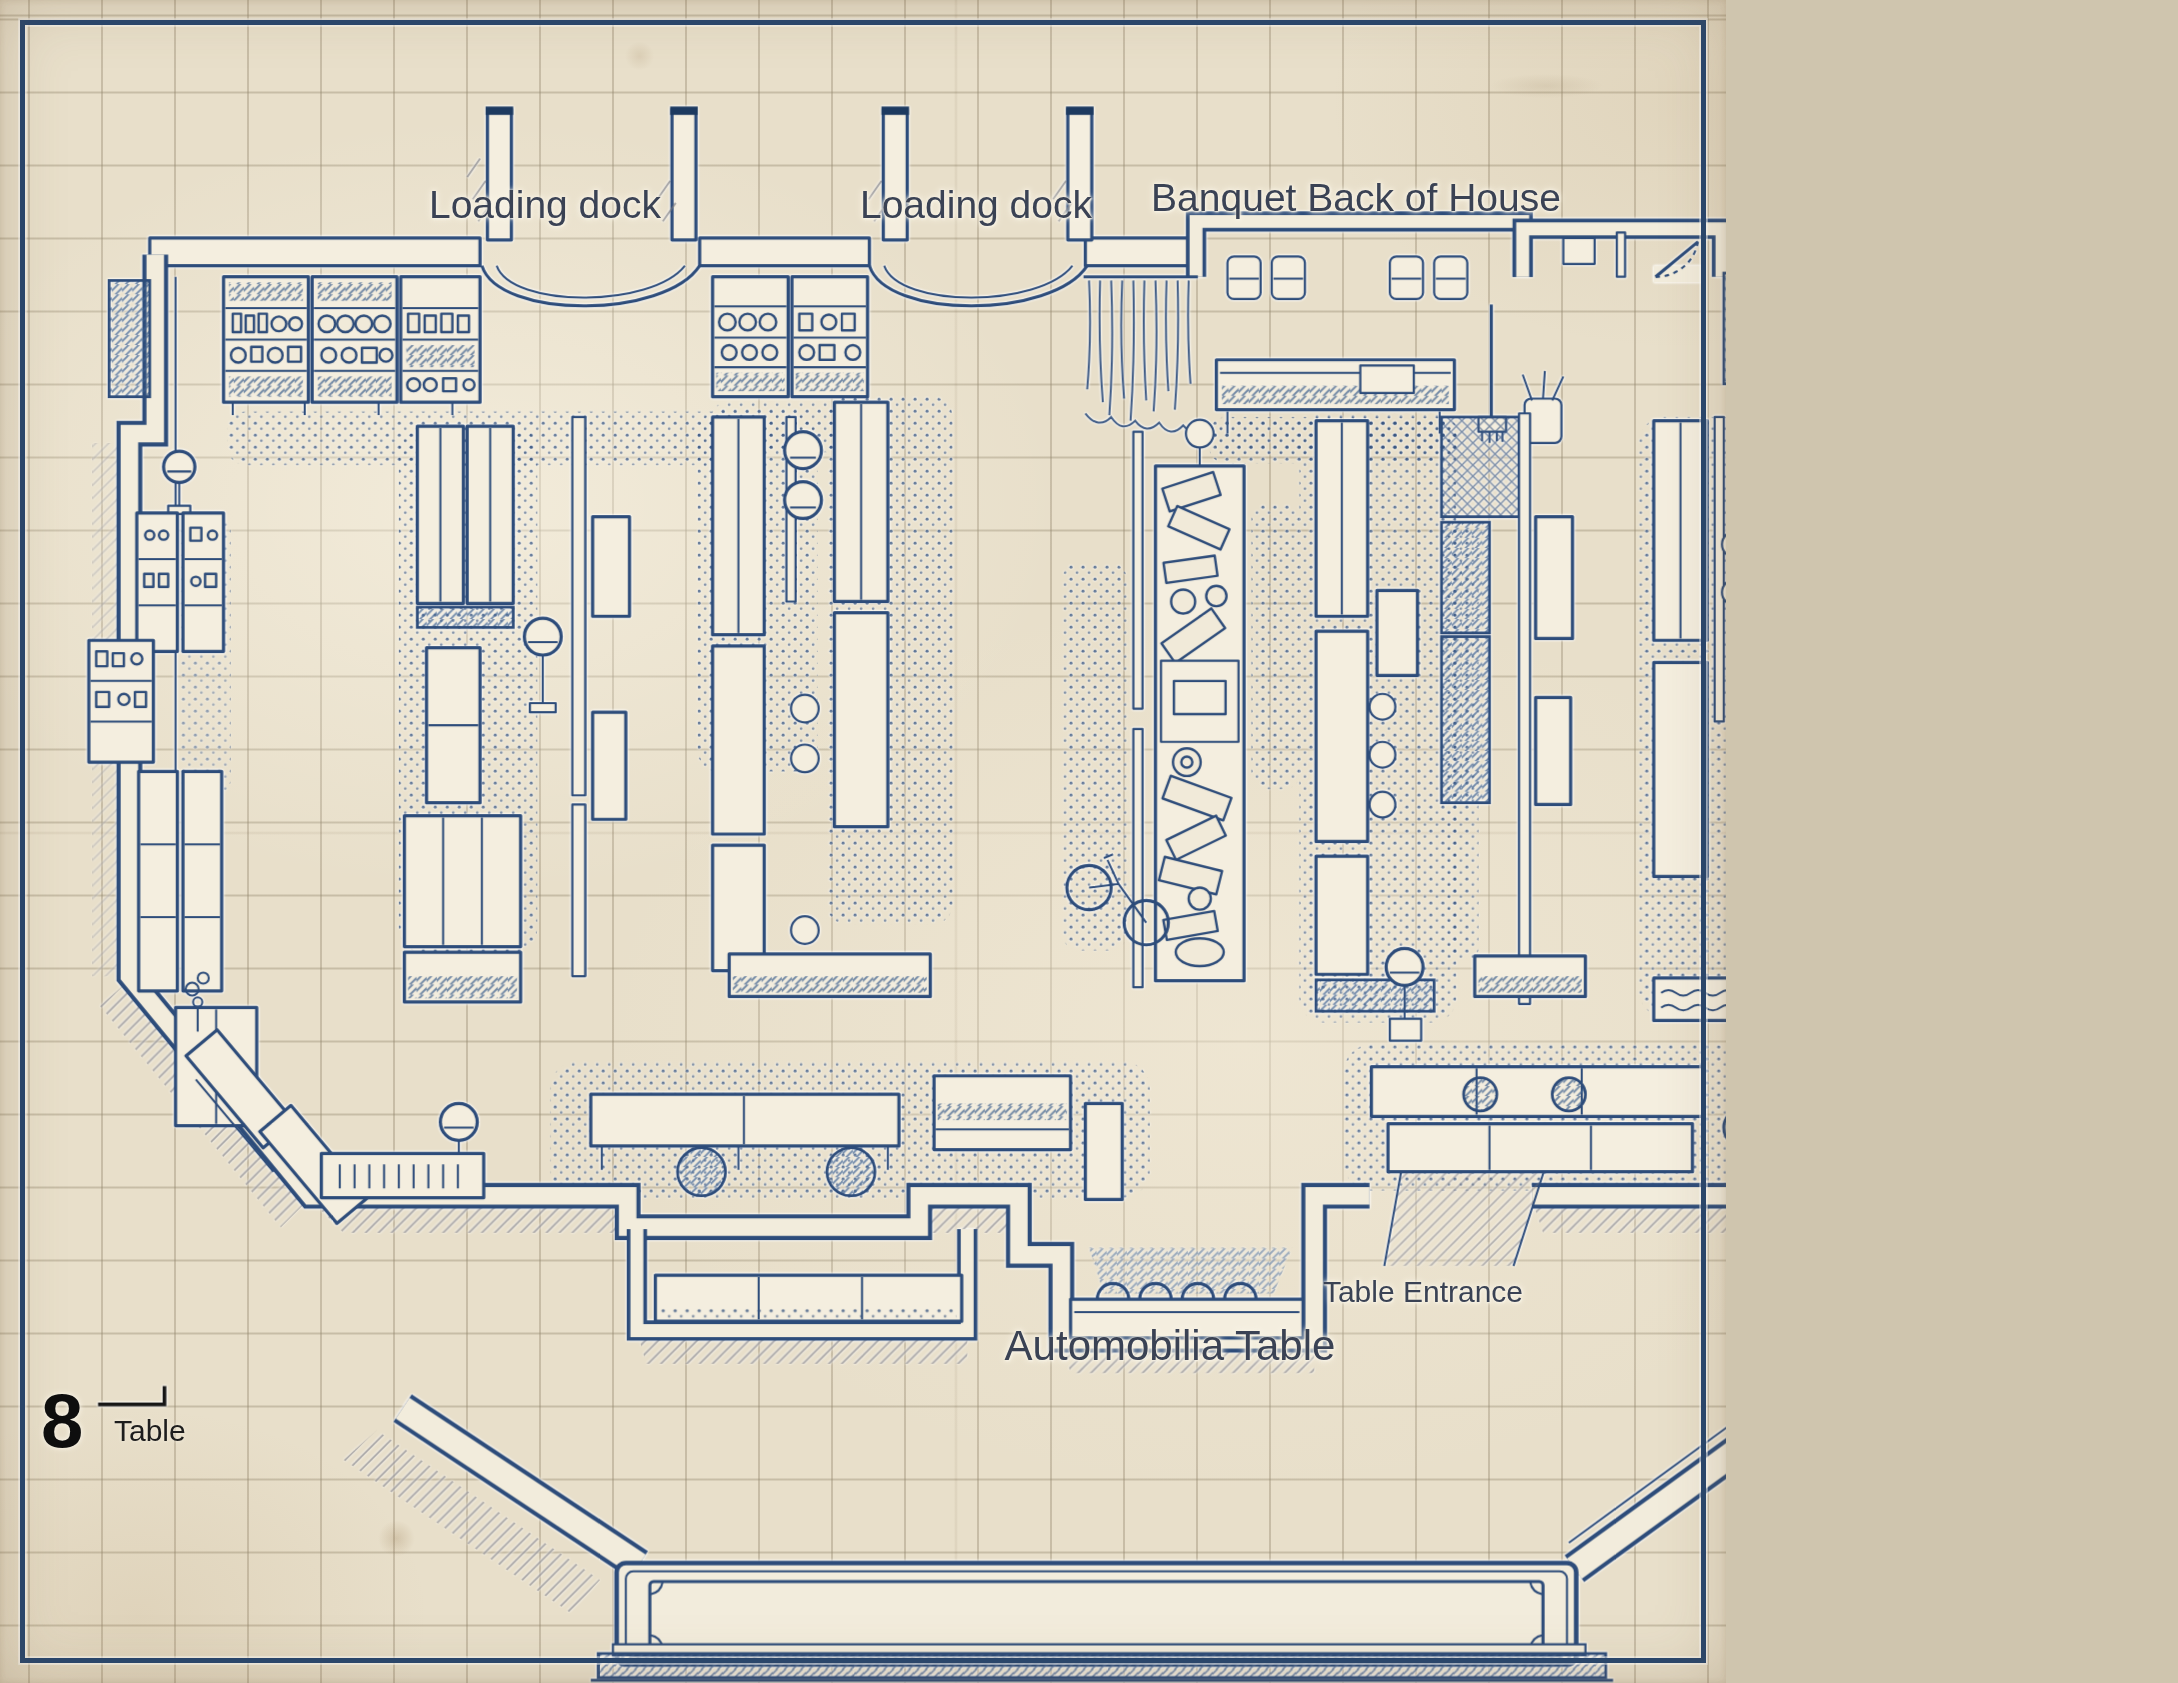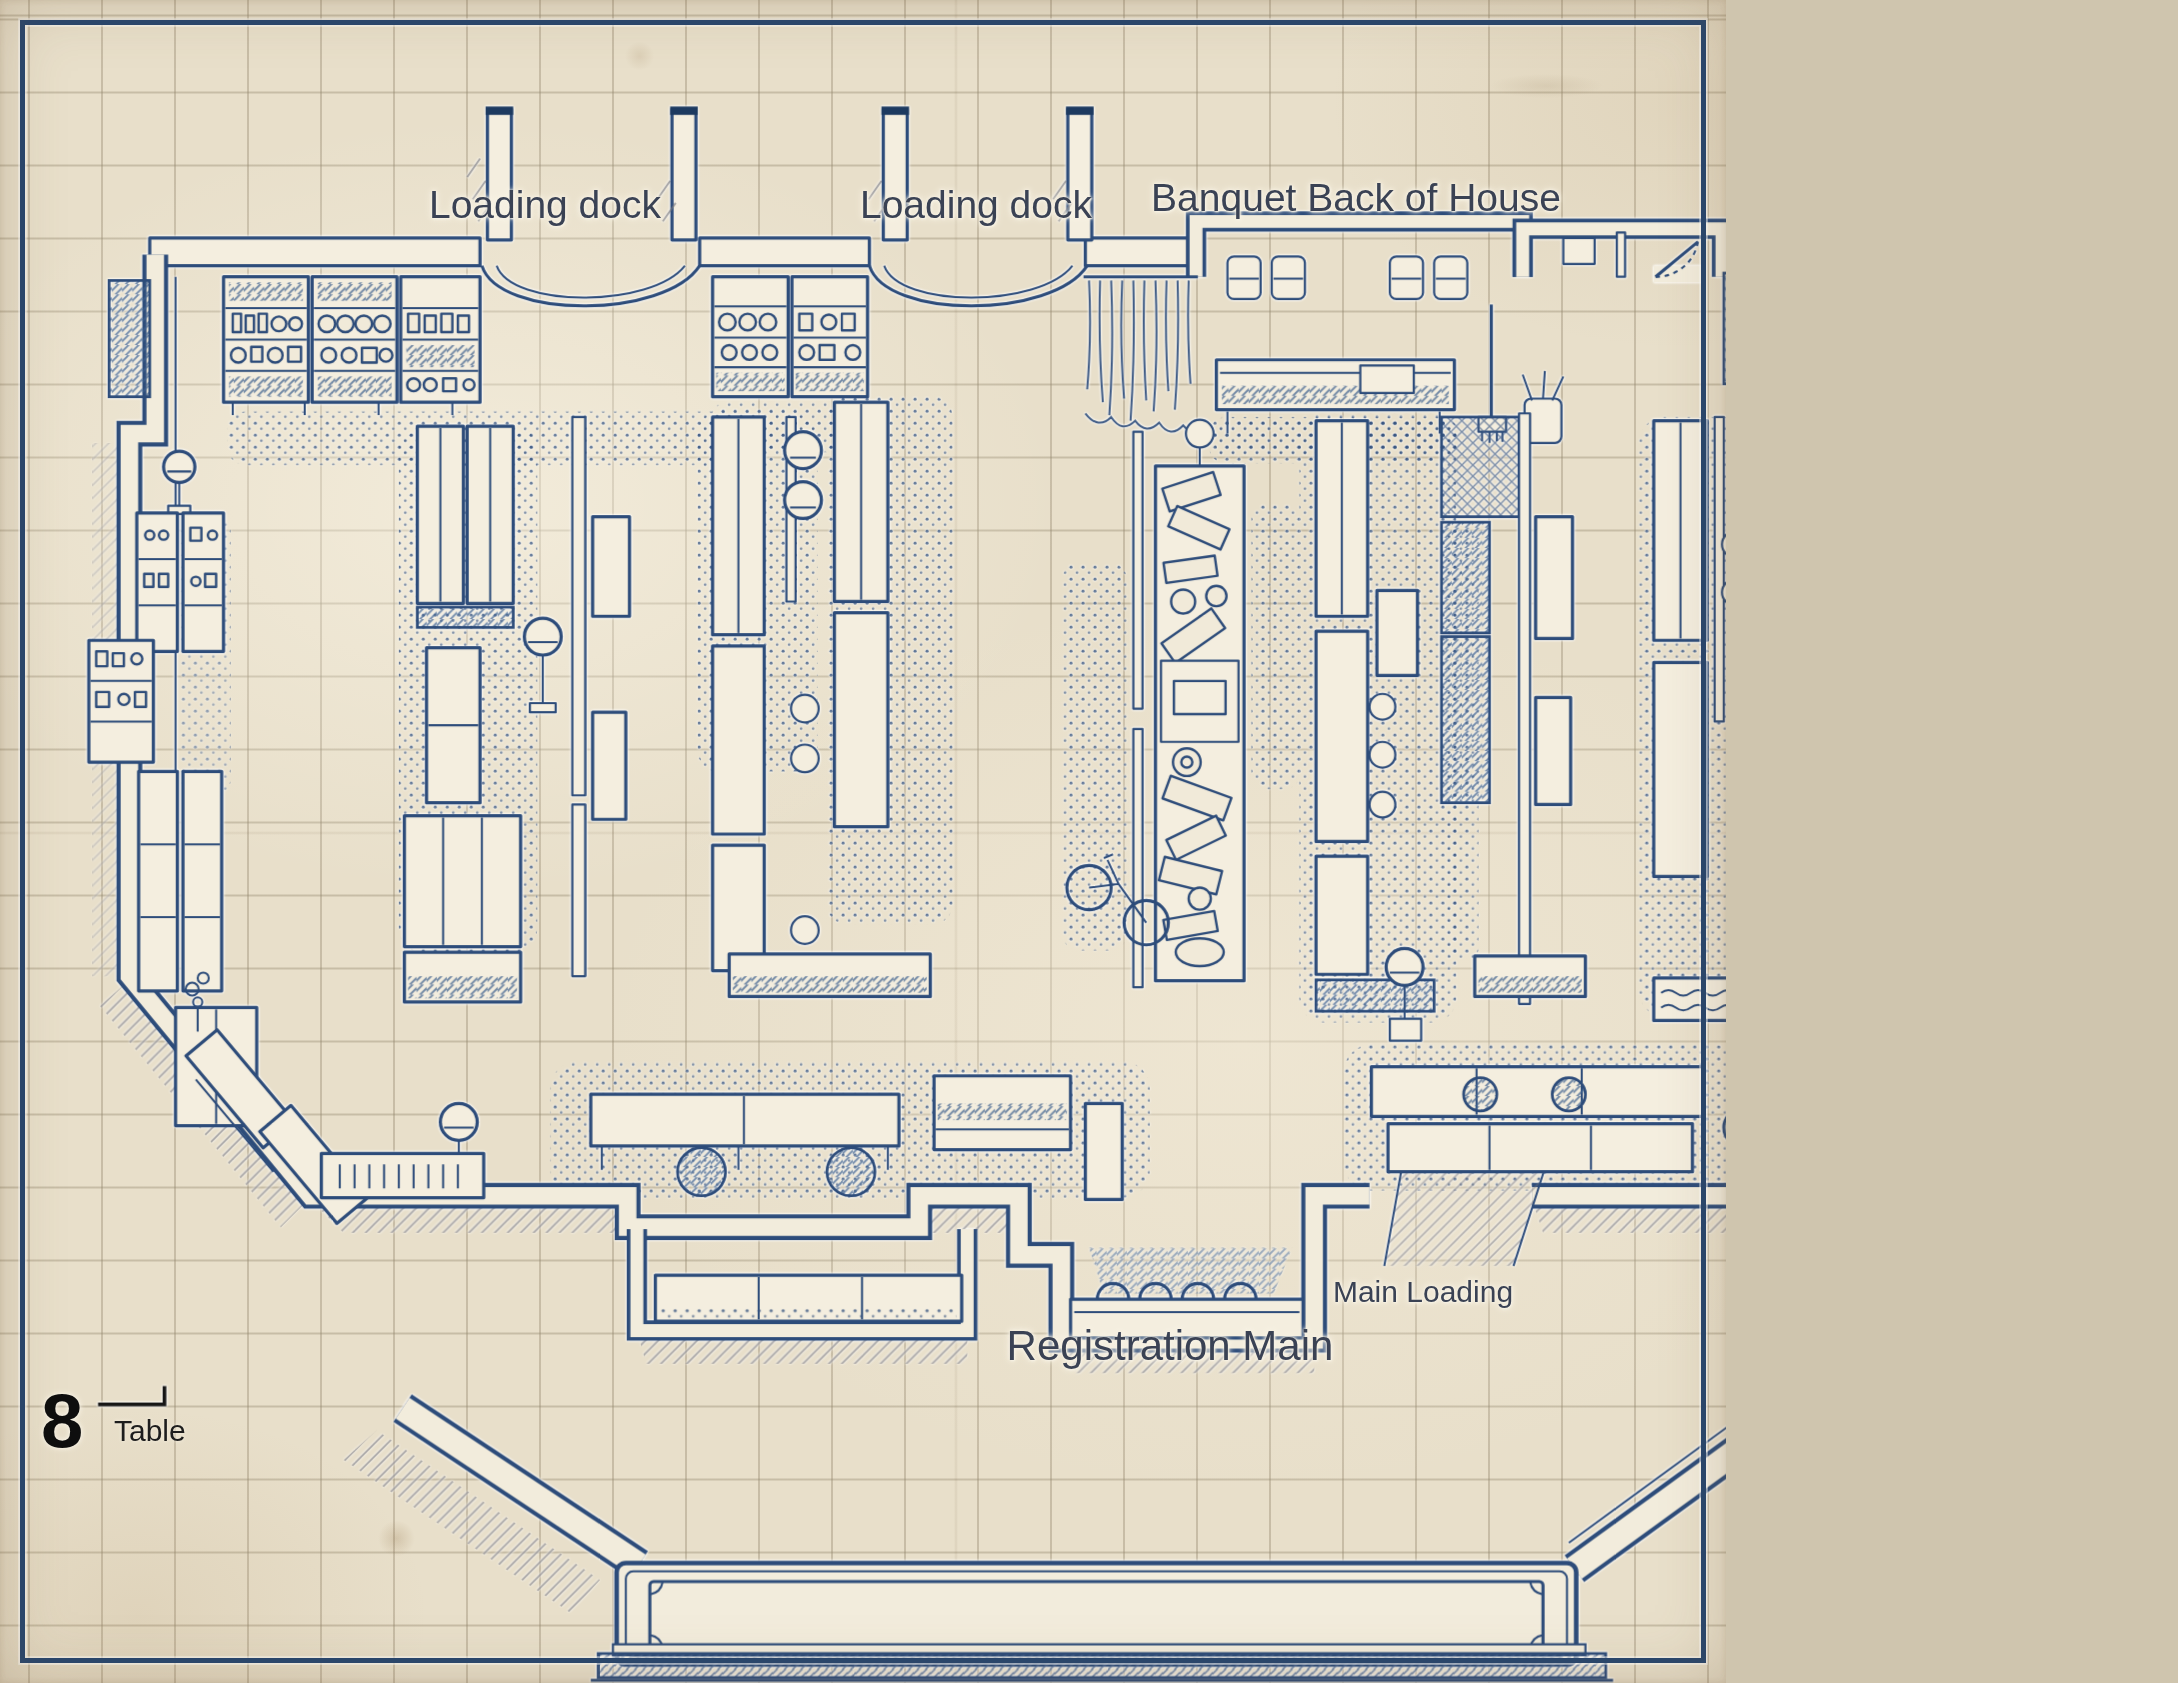--- a/index.html
+++ b/index.html
@@ -648,20 +648,20 @@
       <g>
         <path class="blk" d="M106,1522 H178 V1502"></path>
       </g>
 
     </g>
   </svg>
 
   <div class="lbl" id="lbl-dock1">Loading dock</div>
   <div class="lbl" id="lbl-dock2">Loading dock</div>
   <div class="lbl" id="lbl-banquet">Banquet Back of House</div>
-  <div class="lbl" id="lbl-entrance">Main Loading</div>
-  <div class="lbl" id="lbl-registration">Registration Main</div>
+  <div class="lbl" id="lbl-entrance">Table Entrance</div>
+  <div class="lbl" id="lbl-registration">Automobilia Table</div>
   <div id="scale-num">8</div>
   <div id="scale-unit">Table</div>
 
   <div class="frame"></div>
 </div>
 
 
 </body></html>

